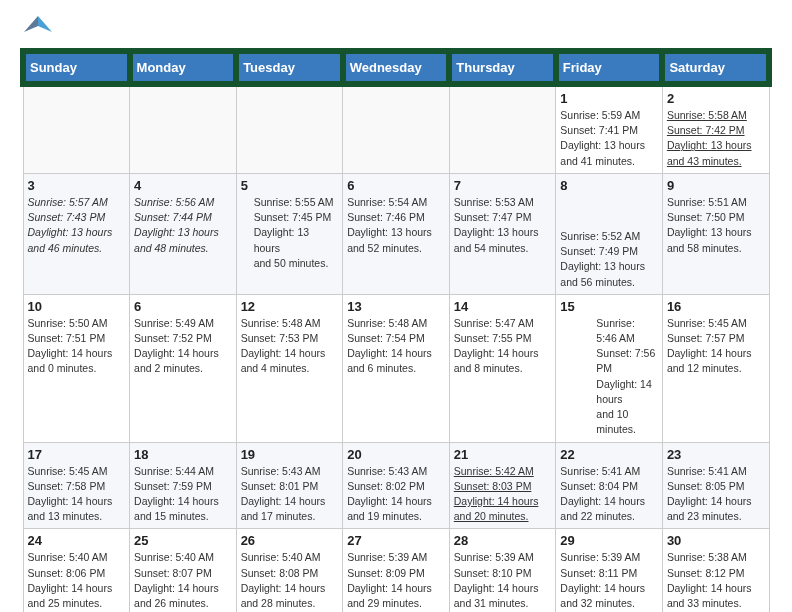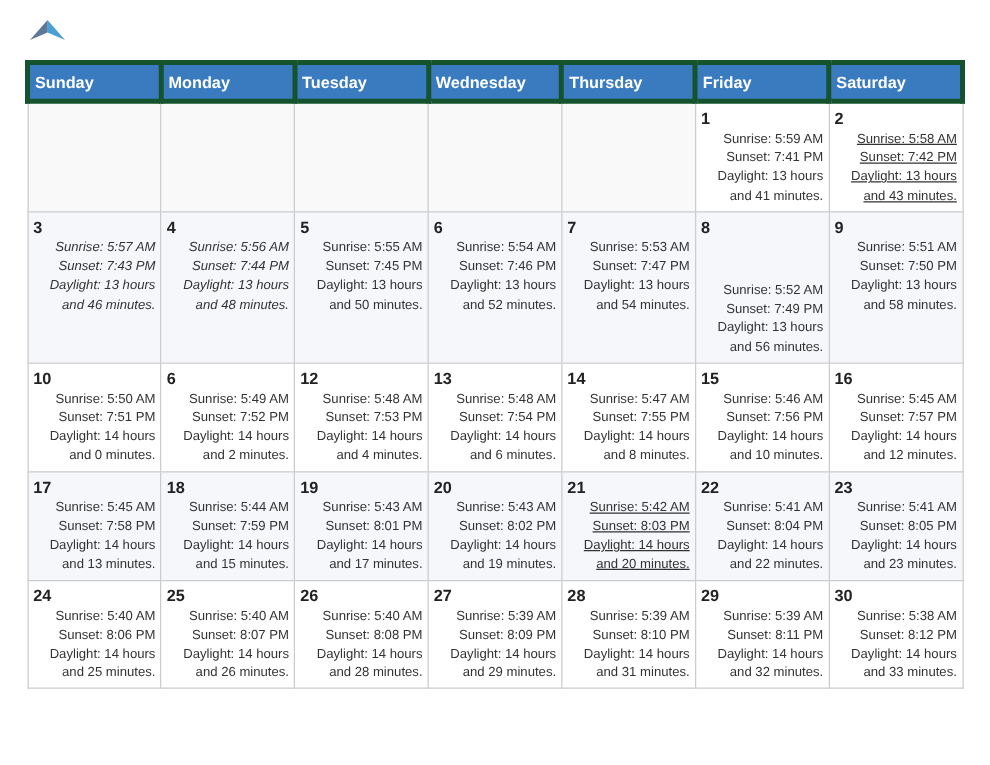--- a/index.html
+++ b/index.html
@@ -53,21 +53,21 @@
       border-collapse: collapse;
       margin-top: 8px;
     }
     .calendar-table th {
       background: #3a7abf;
       color: #fff;
       font-size: 13px;
       font-weight: bold;
       padding: 6px 4px;
       text-align: left;
-      border: 4px solid #14532d;
+      border: 6px solid #14532d;
     }
     .calendar-table td {
       border: 1px solid #ccc;
       vertical-align: top;
       padding: 4px 4px 4px 4px;
       width: calc(100%/7);
       min-height: 80px;
       font-size: 11px;
       color: #333;
       background: #fff;
@@ -79,21 +79,20 @@
       font-size: 13px;
       font-weight: bold;
       color: #222;
       margin-bottom: 2px;
       display: block;
     }
     .cell-info {
       font-size: 10.5px;
       color: #333;
       line-height: 1.45;
-      text-align: right;
     }
     .empty-cell {
       background: #f9f9f9 !important;
     }
   </style>
 </head>
 <body>
 
 <div class="page">
   <div class="header">
@@ -159,21 +158,21 @@
           </td>
           <td>
             <span class="day-number">4</span>
             <div class="cell-info" style="white-space: pre-line; font-style: italic;">Sunrise: 5:56 AM
 Sunset: 7:44 PM
 Daylight: 13 hours
 and 48 minutes.</div>
           </td>
           <td>
             <span class="day-number">5</span>
-            <div class="cell-info" style="white-space: pre-line;">Sunrise: 5:55 AM
+            <div class="cell-info" style="white-space: pre-line; margin-left: 13px;">Sunrise: 5:55 AM
 Sunset: 7:45 PM
 Daylight: 13 hours
 and 50 minutes.</div>
           </td>
           <td>
             <span class="day-number">6</span>
             <div class="cell-info" style="white-space: pre-line;">Sunrise: 5:54 AM
 Sunset: 7:46 PM
 Daylight: 13 hours
 and 52 minutes.</div>
@@ -231,21 +230,21 @@
           </td>
           <td>
             <span class="day-number">14</span>
             <div class="cell-info" style="white-space: pre-line;">Sunrise: 5:47 AM
 Sunset: 7:55 PM
 Daylight: 14 hours
 and 8 minutes.</div>
           </td>
           <td>
             <span class="day-number">15</span>
-            <div class="cell-info" style="white-space: pre-line;">Sunrise: 5:46 AM
+            <div class="cell-info" style="white-space: pre-line; margin-left: 36px;">Sunrise: 5:46 AM
 Sunset: 7:56 PM
 Daylight: 14 hours
 and 10 minutes.</div>
           </td>
           <td>
             <span class="day-number">16</span>
             <div class="cell-info" style="white-space: pre-line;">Sunrise: 5:45 AM
 Sunset: 7:57 PM
 Daylight: 14 hours
 and 12 minutes.</div>

